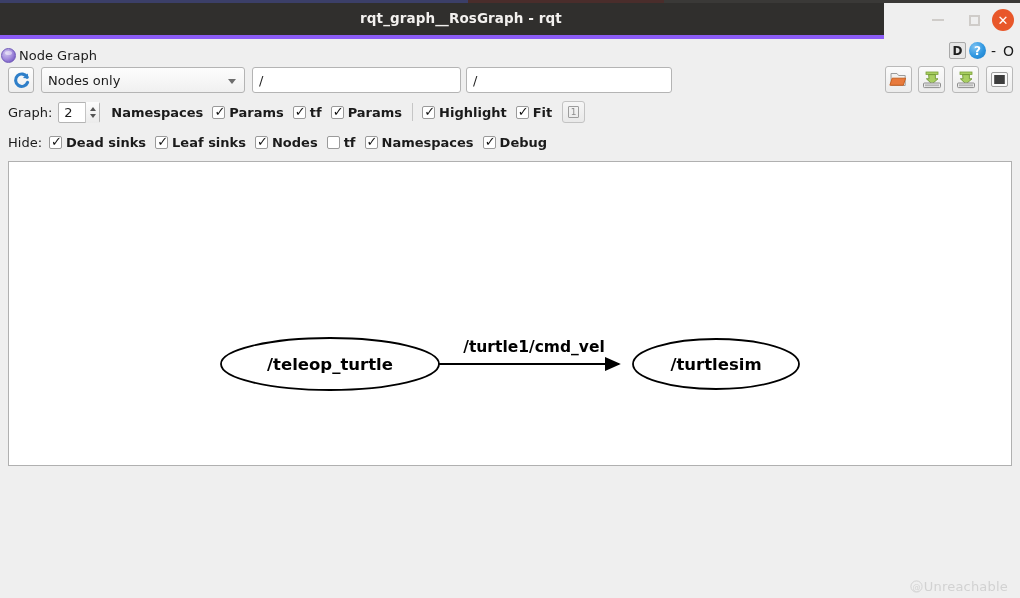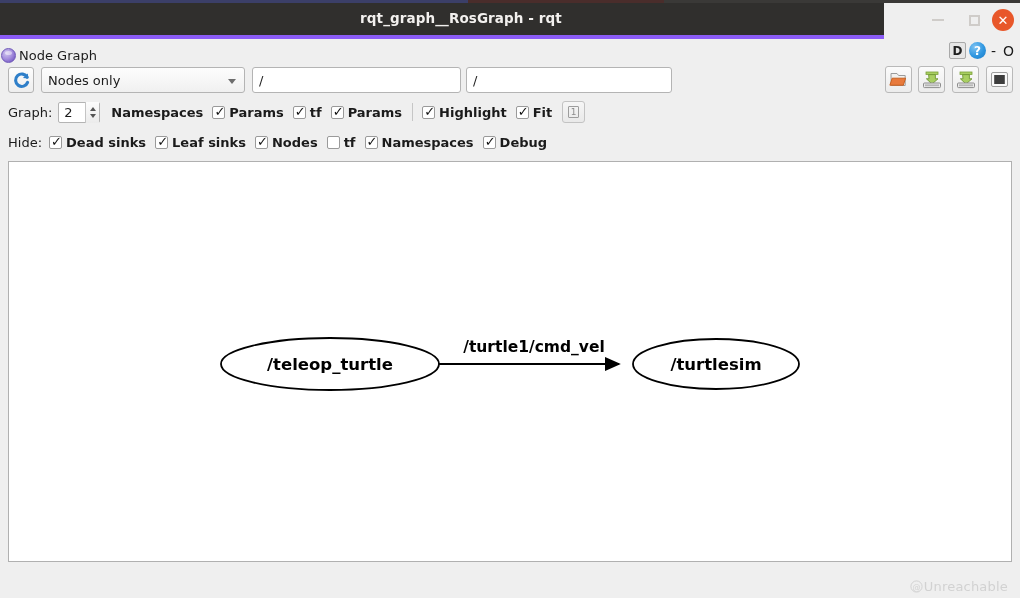--- a/index.html
+++ b/index.html
@@ -162,21 +162,21 @@
     border: 1px solid #c3c3c3; border-radius: 3px;
     display:flex; align-items:center; justify-content:center;
   }
   #zoom-one-btn .one-box {
     width: 11px; height: 12px; border: 1px solid #9d9d9d; border-radius:1px;
     font-size: 9px; color:#8d8d8d; display:flex; align-items:center; justify-content:center;
   }
 
   
   #graph-canvas {
-    position: absolute; left: 8px; top: 161px; width: 1004px; height: 401px;
+    position: absolute; left: 8px; top: 161px; width: 1004px; height: 305px;
     background: #ffffff; border: 1px solid #b0b0b0;
     overflow: hidden;
   }
   #graph-svg { position:absolute; left:0; top:0; }
 
   #watermark {
     position: absolute; right: 12px; bottom: 4px;
     font-size: 13px; color: #d2d2d2; letter-spacing: .2px;
     font-family: "DejaVu Sans", sans-serif;
     display: flex; align-items: center; gap: 1px;

